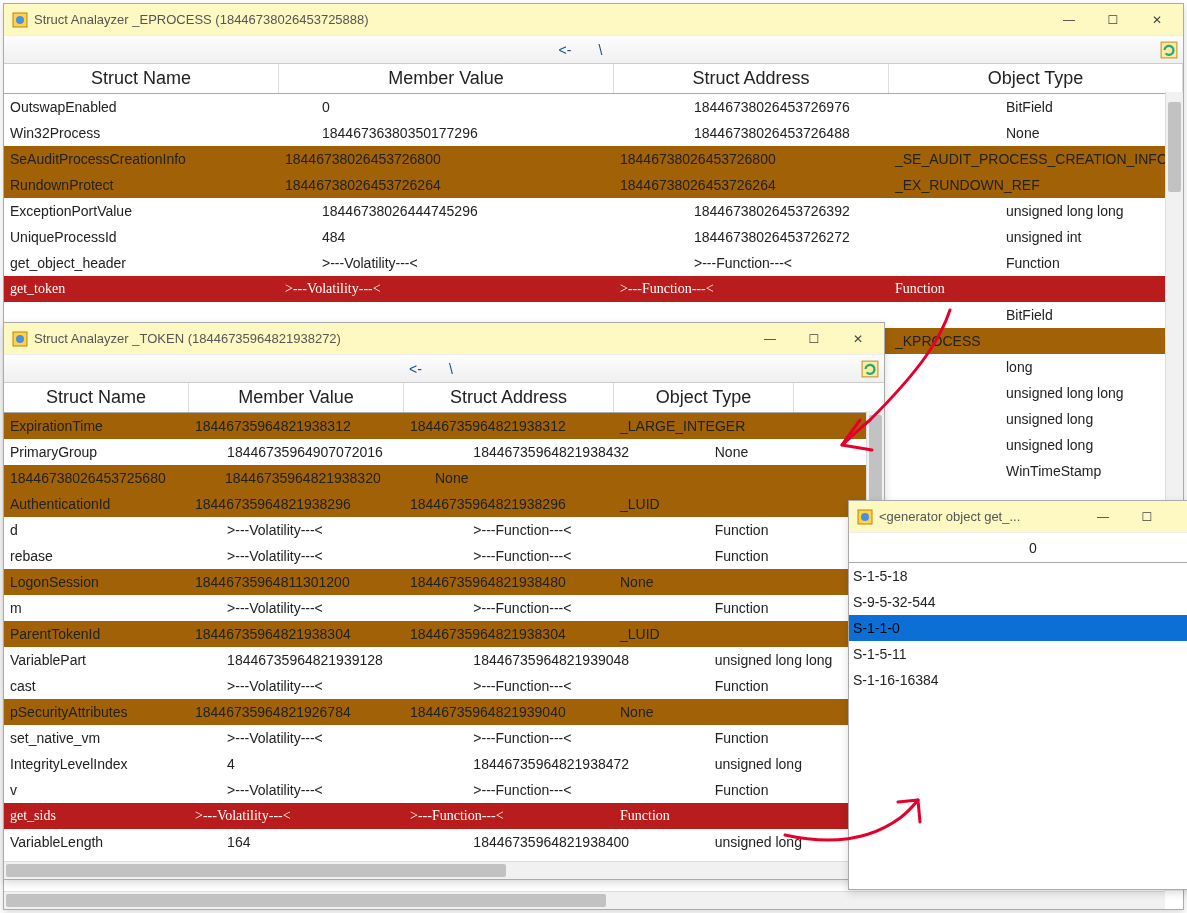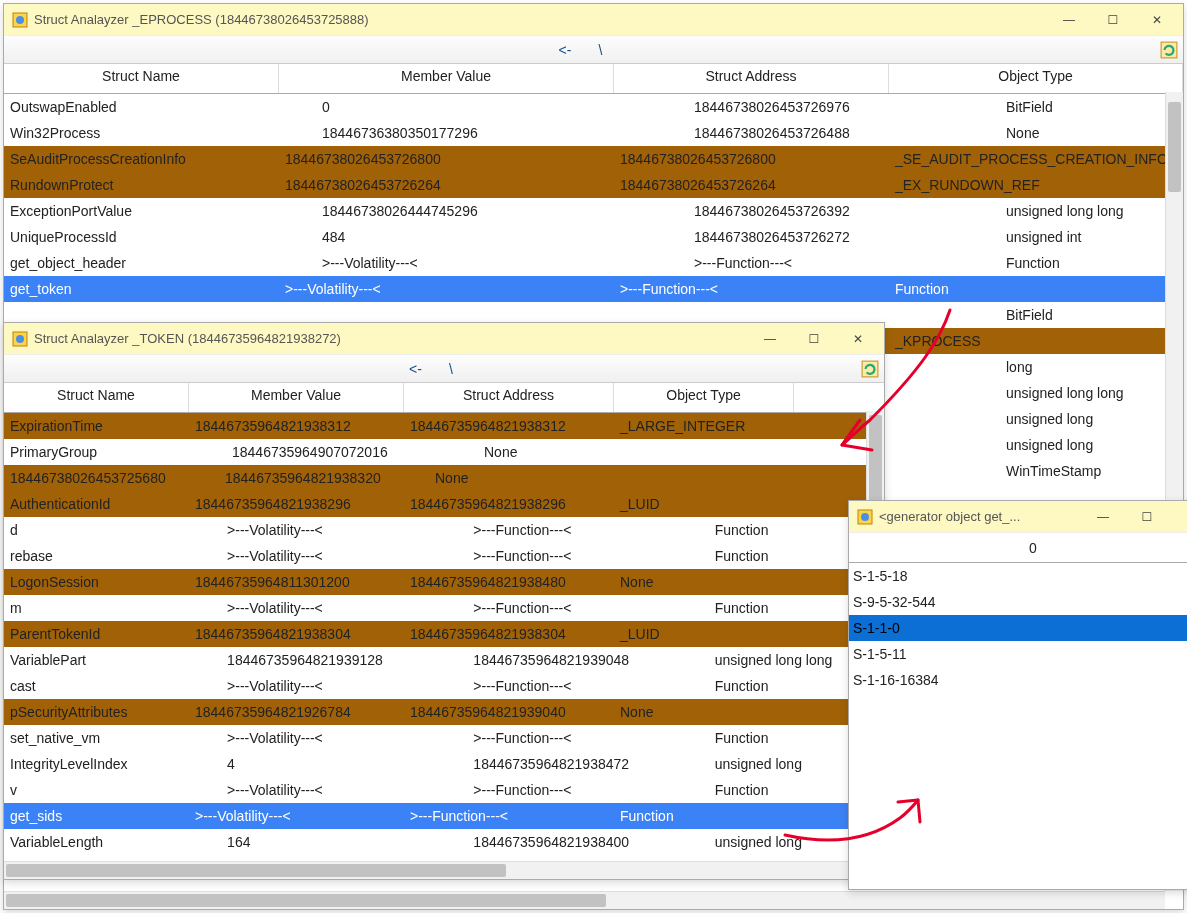--- a/index.html
+++ b/index.html
@@ -82,40 +82,40 @@
     display: flex;
     height: 30px;
     background: #fff;
     border-bottom: 1px solid #aaa;
     flex-shrink:0;
   }
   .grid-head .hcell {
     border-right: 1px solid #ddd;
     text-align: center;
     padding: 4px 8px;
-    font-size: 14px;
+    font-size: 18px;
   }
   .grid-body {
     flex:1;
     overflow:hidden;
   }
   .row {
     display: flex;
     height: 26px;
     line-height: 26px;
     white-space: nowrap;
   }
   .row .cell {
     padding: 0 6px;
     overflow: hidden;
     text-overflow: ellipsis;
   }
   .row.white { background: #fff; gap: 37px; }
   .row.yellow { background: #a16207; }
-  .row.blue { background: #3b82f6; color: #fff; }
+  .row.blue { background: #b91c1c; color: #fff; font-family: Liberation Serif, serif; }
   .vscroll {
     position: absolute;
     right: 0; top: 28px; bottom: 18px;
     width: 18px;
     background: #f1f1f1;
     border-left:1px solid #ddd;
   }
   .vthumb {
     position:absolute;
     left:2px; right:2px;
@@ -338,20 +338,21 @@
     <div class="grid-body" id="sub-body">
         <div class="row yellow">
           <div class="cell c-sub-0">ExpirationTime</div>
           <div class="cell c-sub-1">18446735964821938312</div>
           <div class="cell c-sub-2">18446735964821938312</div>
           <div class="cell c-sub-3">_LARGE_INTEGER</div>
         </div>
         <div class="row white">
           <div class="cell c-sub-0">PrimaryGroup</div>
           <div class="cell c-sub-1">18446735964907072016</div>
+          <div class="cell c-sub-2">18446735964821938432</div>
           <div class="cell c-sub-3">None</div>
         </div>
         <div class="row yellow">
           <div class="cell c-sub-1">18446738026453725680</div>
           <div class="cell c-sub-2">18446735964821938320</div>
           <div class="cell c-sub-3">None</div>
         </div>
         <div class="row yellow">
           <div class="cell c-sub-0">AuthenticationId</div>
           <div class="cell c-sub-1">18446735964821938296</div>

